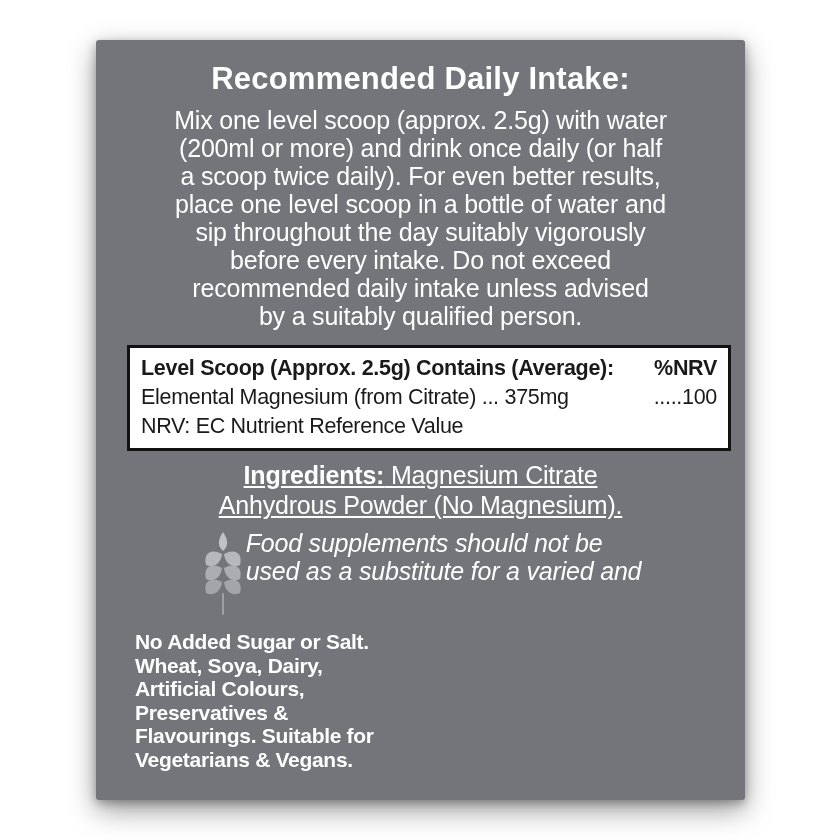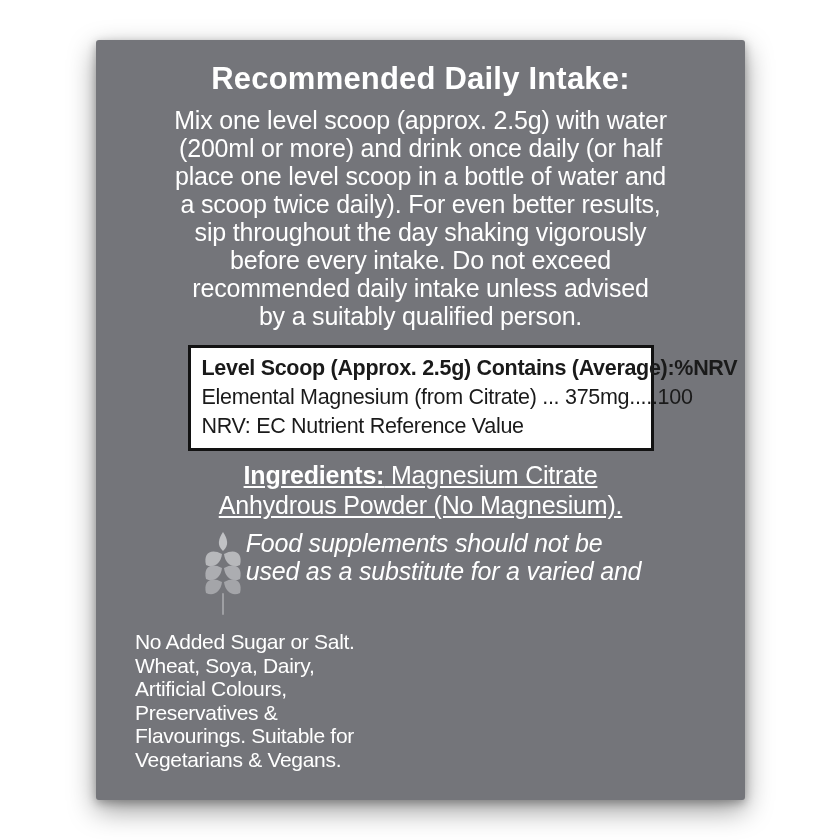--- a/index.html
+++ b/index.html
@@ -32,21 +32,21 @@
     letter-spacing: 0.2px;
   }
   .directions {
     margin-top: 8px;
     font-size: 25px;
     line-height: 28px;
     letter-spacing: -0.2px;
   }
   .nrv-table {
     margin: 15px auto 0 auto;
-    width: 466px;
+    width: 604px;
     background: #ffffff;
     border: 3px solid #121212;
     color: #1a1a1a;
     text-align: left;
     padding: 6px 11px 7px 11px;
   }
   .nrv-row {
     display: flex;
     justify-content: space-between;
     font-size: 21.5px;
@@ -74,40 +74,40 @@
     font-style: italic;
     font-size: 25px;
     line-height: 28px;
     text-align: left;
     letter-spacing: -0.2px;
   }
   .wheat { margin-top: 2px; flex: 0 0 auto; }
   .free-from {
     margin: 13px 0 0 8px;
     text-align: left;
-    font-weight: normal;
+    font-weight: bold;
     font-size: 21px;
     line-height: 23.5px;
     letter-spacing: -0.3px;
   }
 </style>
 </head>
 <body>
 
 <div class="canvas">
   <div class="label">
 
     <div class="title">Recommended Daily Intake:</div>
 
     <div class="directions">
       <div>Mix one level scoop (approx. 2.5g) with water</div>
       <div>(200ml or more) and drink once daily (or half</div>
+      <div>a scoop twice daily). For even better results,</div>
       <div>place one level scoop in a bottle of water and</div>
-      <div>a scoop twice daily). For even better results,</div>
-      <div>sip throughout the day shaking vigorously</div>
+      <div>sip throughout the day suitably vigorously</div>
       <div>before every intake. Do not exceed</div>
       <div>recommended daily intake unless advised</div>
       <div>by a suitably qualified person.</div>
     </div>
 
     <div class="nrv-table">
       <div class="nrv-row bold">
         <span>Level Scoop (Approx. 2.5g) Contains (Average):</span>
         <span>%NRV</span>
       </div>

